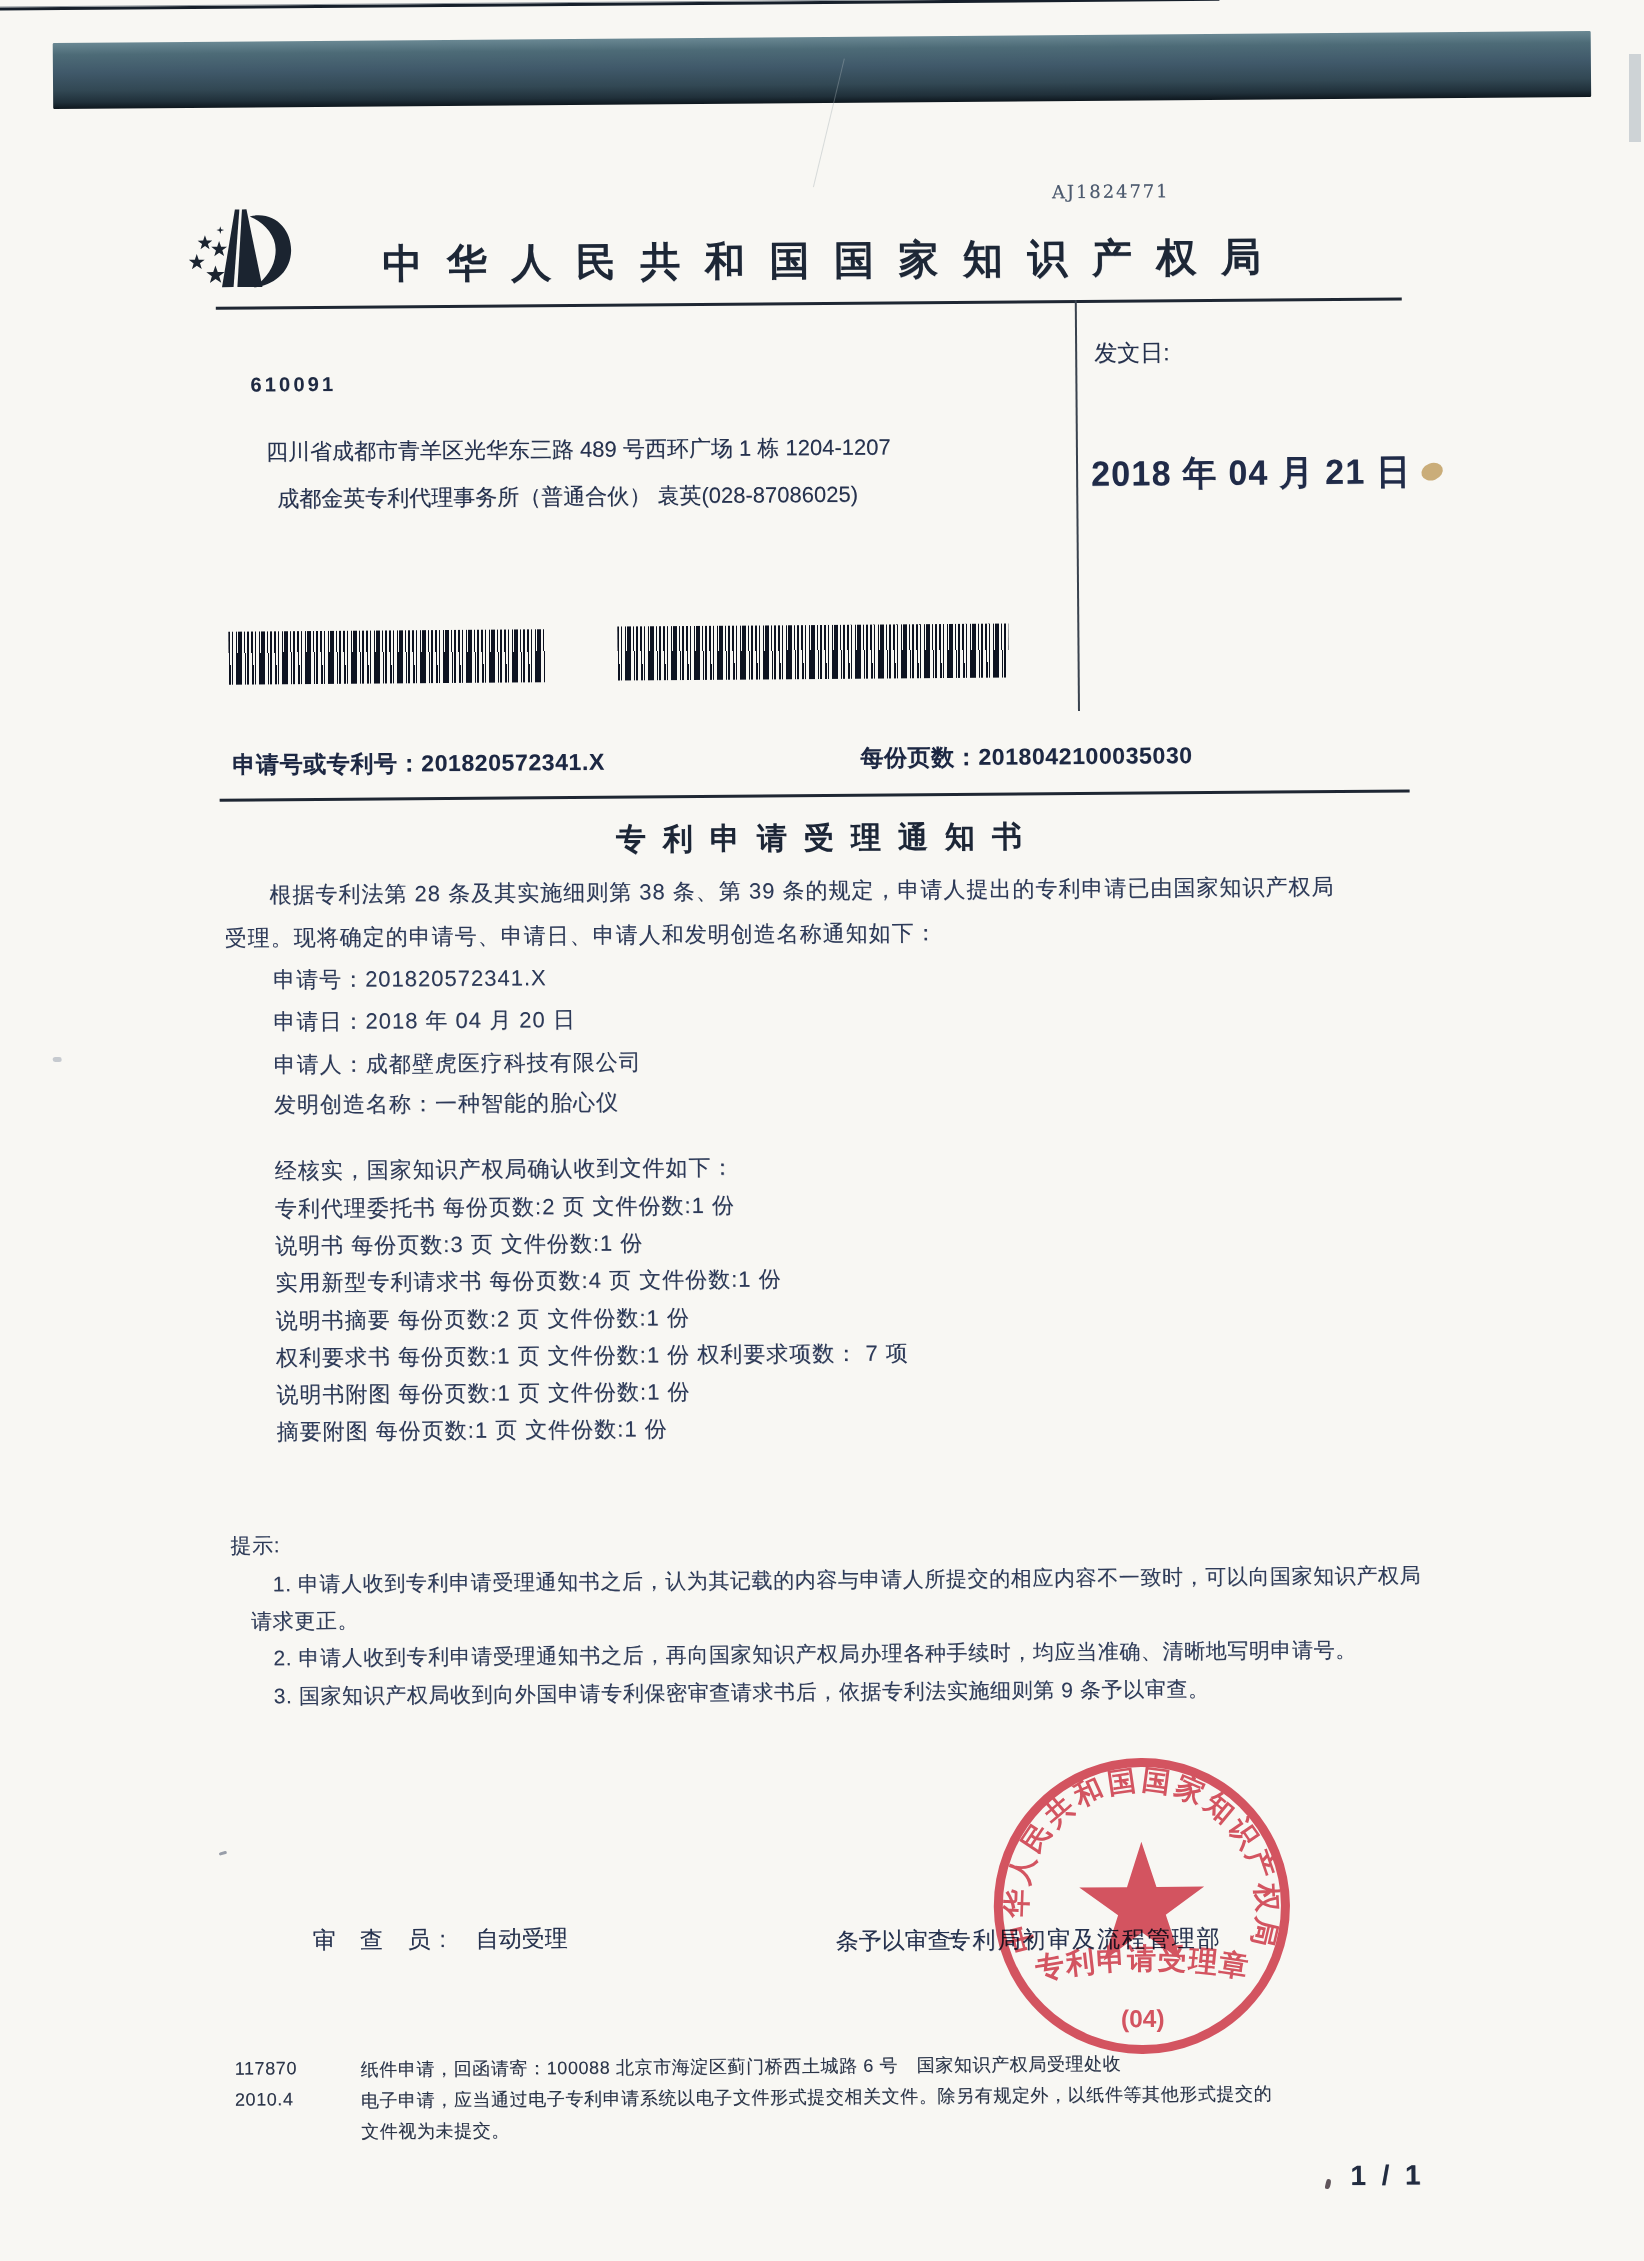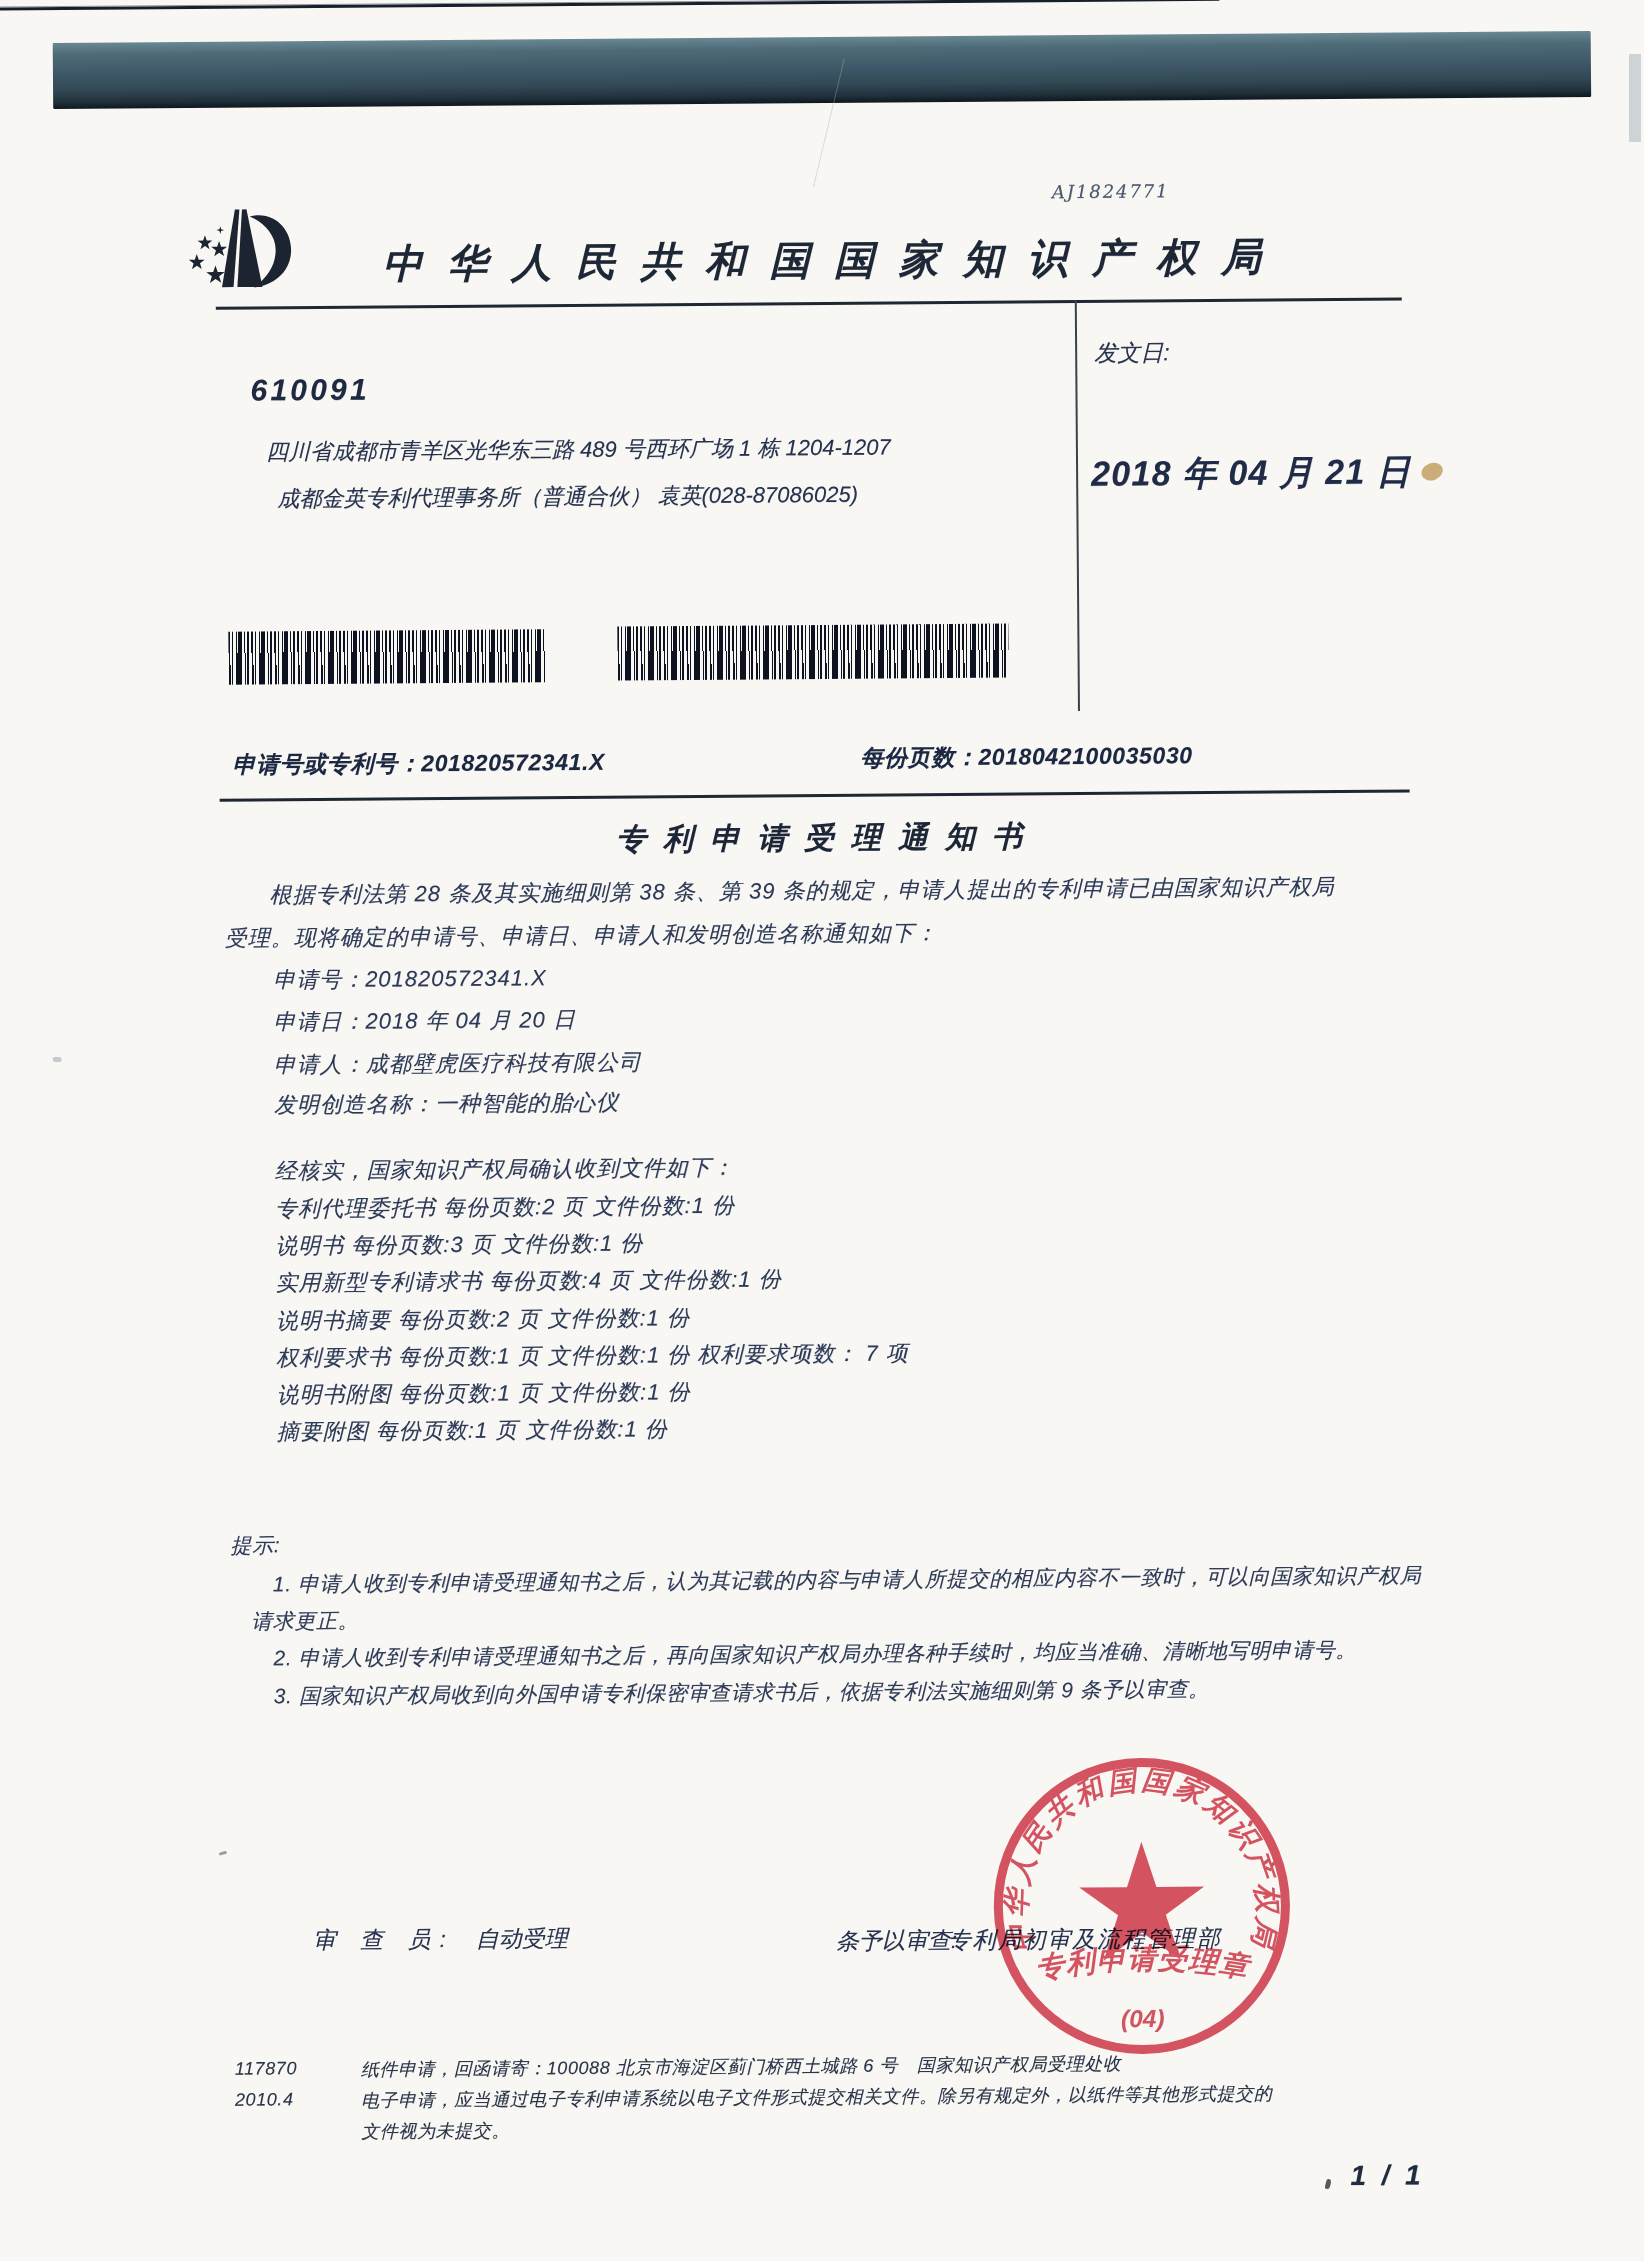--- a/index.html
+++ b/index.html
@@ -3,42 +3,41 @@
 <meta charset="utf-8">
 <style>
   html,body{margin:0;padding:0;background:#ffffff;}
   .page{
     position:relative;
     width:1644px;height:2261px;
     background:#f8f7f3;
     overflow:hidden;
     font-family:"Liberation Sans","DejaVu Sans",sans-serif;
     color:#2e3a56;
-    font-style:italic;
   }
   .sheet{
     position:absolute;left:0;top:0;width:1644px;height:2261px;
     transform:rotate(-0.45deg);
     transform-origin:822px 1096px;
   }
   .t{position:absolute;white-space:nowrap;text-shadow:0.3px 0.3px 0.5px rgba(42,54,86,0.35);}
   .band{
     position:absolute;left:61px;top:37px;width:1538px;height:66px;
     background:linear-gradient(180deg,#6a8893 0%,#4d6b77 18%,#40596a 45%,#324854 72%,#20303a 90%,#0e171e 100%);
     border-radius:1.3px;
   }
   .ajcode{left:1059px;top:183px;font-family:"DejaVu Serif","Liberation Serif",serif;font-size:18px;letter-spacing:1.9px;color:#4c5a6e;}
   .agency{left:389px;top:233px;font-size:40px;font-weight:bold;letter-spacing:24.5px;color:#1d2736;}
   .rule{position:absolute;background:#1f2733;}
   .rule1{left:222px;top:302px;width:1186px;height:3.2px;}
   .vline{left:1081px;top:302px;width:1.9px;height:411px;background:#39424e;}
   .thinline{left:57px;top:709px;width:1581px;height:1.3px;background:#6a737c;opacity:.75;}
   .rule2{left:222px;top:794px;width:1190px;height:3.2px;}
   .footrule{left:222px;top:2036px;width:1228px;height:3.2px;background:#161f2a;}
-  .postcode{left:256px;top:369px;font-size:30px;font-weight:bold;letter-spacing:3.2px;color:#1f2a42;}
+  .postcode{left:256px;top:369px;font-size:20px;font-weight:bold;letter-spacing:3.2px;color:#1f2a42;}
   .addr1{left:271px;top:433px;font-size:22px;color:#26324e;}
   .addr2{left:282px;top:480px;font-size:22px;color:#26324e;}
   .dispatchlabel{left:1100px;top:340px;font-size:23px;color:#26324e;}
   .dispatchdate{left:1096px;top:453px;font-size:35px;font-weight:bold;letter-spacing:1.3px;color:#202b48;transform:scaleX(.97);transform-origin:left;}
   .bc{position:absolute;background:repeating-linear-gradient(90deg,#0d1220 0 1.9px,transparent 1.9px 3.2px,#0d1220 3.2px 4.5px,transparent 4.5px 7.7px,#0d1220 7.7px 9px,transparent 9px 9.7px,#0d1220 9.7px 13.5px,transparent 13.5px 16px,#0d1220 16px 17px,transparent 17px 18.7px,#0d1220 18.7px 20.6px,transparent 20.6px 23px);}
   .bc1{left:232px;top:627px;width:317px;height:53px;}
   .bc2{left:621px;top:625px;width:391px;height:54px;}
   .refrow{font-size:23px;font-weight:bold;color:#1c2742;letter-spacing:0.6px;}
   .refapp{left:235px;top:745px;}
   .refserial{left:863px;top:743px;}

